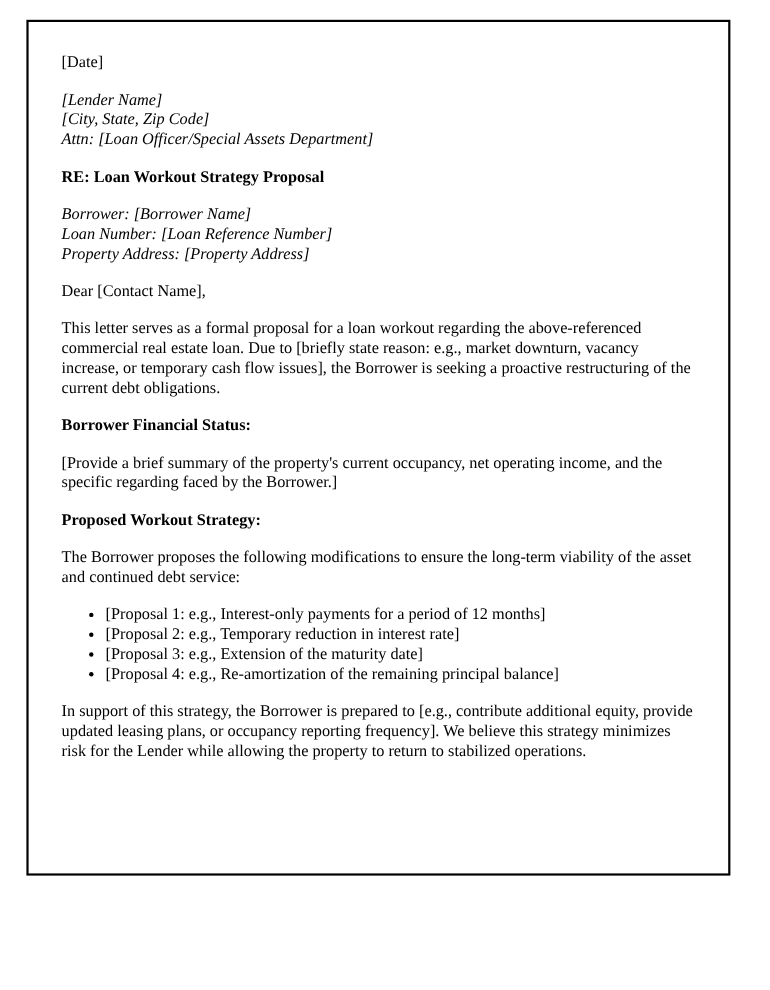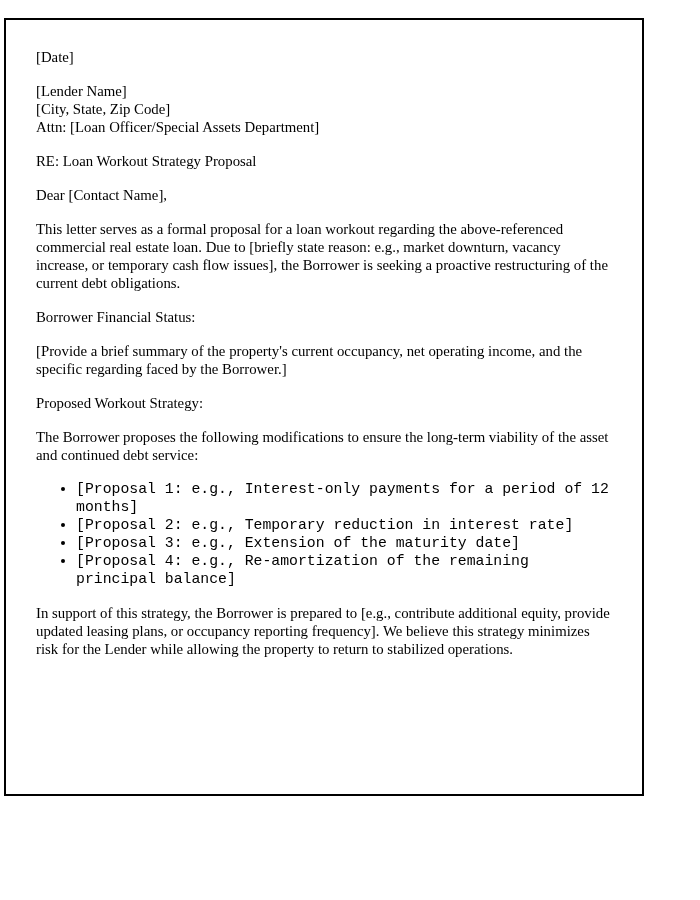--- a/index.html
+++ b/index.html
@@ -6,60 +6,65 @@
   html, body { margin: 0; padding: 0; }
   body {
     width: 700px;
     height: 900px;
     background: #ffffff;
     font-family: "Liberation Serif", "DejaVu Serif", serif;
     color: #000000;
   }
   .page {
     position: absolute;
-    left: 4px;
+    left: 24px;
     top: 18px;
     width: 640px;
     height: 778px;
     border: 2px solid #000000;
     background: #ffffff;
     overflow: hidden;
   }
   .content {
     padding: 28px 30px 0 30px;
     font-size: 14.8px;
     line-height: 18px;
   }
   .content p { margin: 0 0 16px 0; }
   .block { margin: 0 0 16px 0; }
-  .block .line { margin: 0; }
-  .heading { font-weight: normal; margin: 0 0 16px 0; }
+  .block .line { margin: 0; font-style: italic; }
+  .heading { font-weight: bold; margin: 0 0 16px 0; }
   ul.proposals {
     margin: 0 0 16px 0;
     padding: 0 0 0 40px;
     list-style-type: disc;
   }
-  ul.proposals li { margin: 0; padding: 0; font-family: Liberation Mono, monospace; }
+  ul.proposals li { margin: 0; padding: 0; }
 </style>
 </head>
 <body>
 
 <div class="page">
   <div class="content">
 
     <p>[Date]</p>
 
     <div class="block">
       <p class="line">[Lender Name]</p>
       <p class="line">[City, State, Zip Code]</p>
       <p class="line">Attn: [Loan Officer/Special Assets Department]</p>
     </div>
 
     <p class="heading">RE: Loan Workout Strategy Proposal</p>
 
+    <div class="block">
+      <p class="line">Borrower: [Borrower Name]</p>
+      <p class="line">Loan Number: [Loan Reference Number]</p>
+      <p class="line">Property Address: [Property Address]</p>
+    </div>
 
     <p>Dear [Contact Name],</p>
 
     <p>This letter serves as a formal proposal for a loan workout regarding the above-referenced commercial real estate loan. Due to [briefly state reason: e.g., market downturn, vacancy increase, or temporary cash flow issues], the Borrower is seeking a proactive restructuring of the current debt obligations.</p>
 
     <p class="heading">Borrower Financial Status:</p>
 
     <p>[Provide a brief summary of the property's current occupancy, net operating income, and the specific regarding faced by the Borrower.]</p>
 
     <p class="heading">Proposed Workout Strategy:</p>

